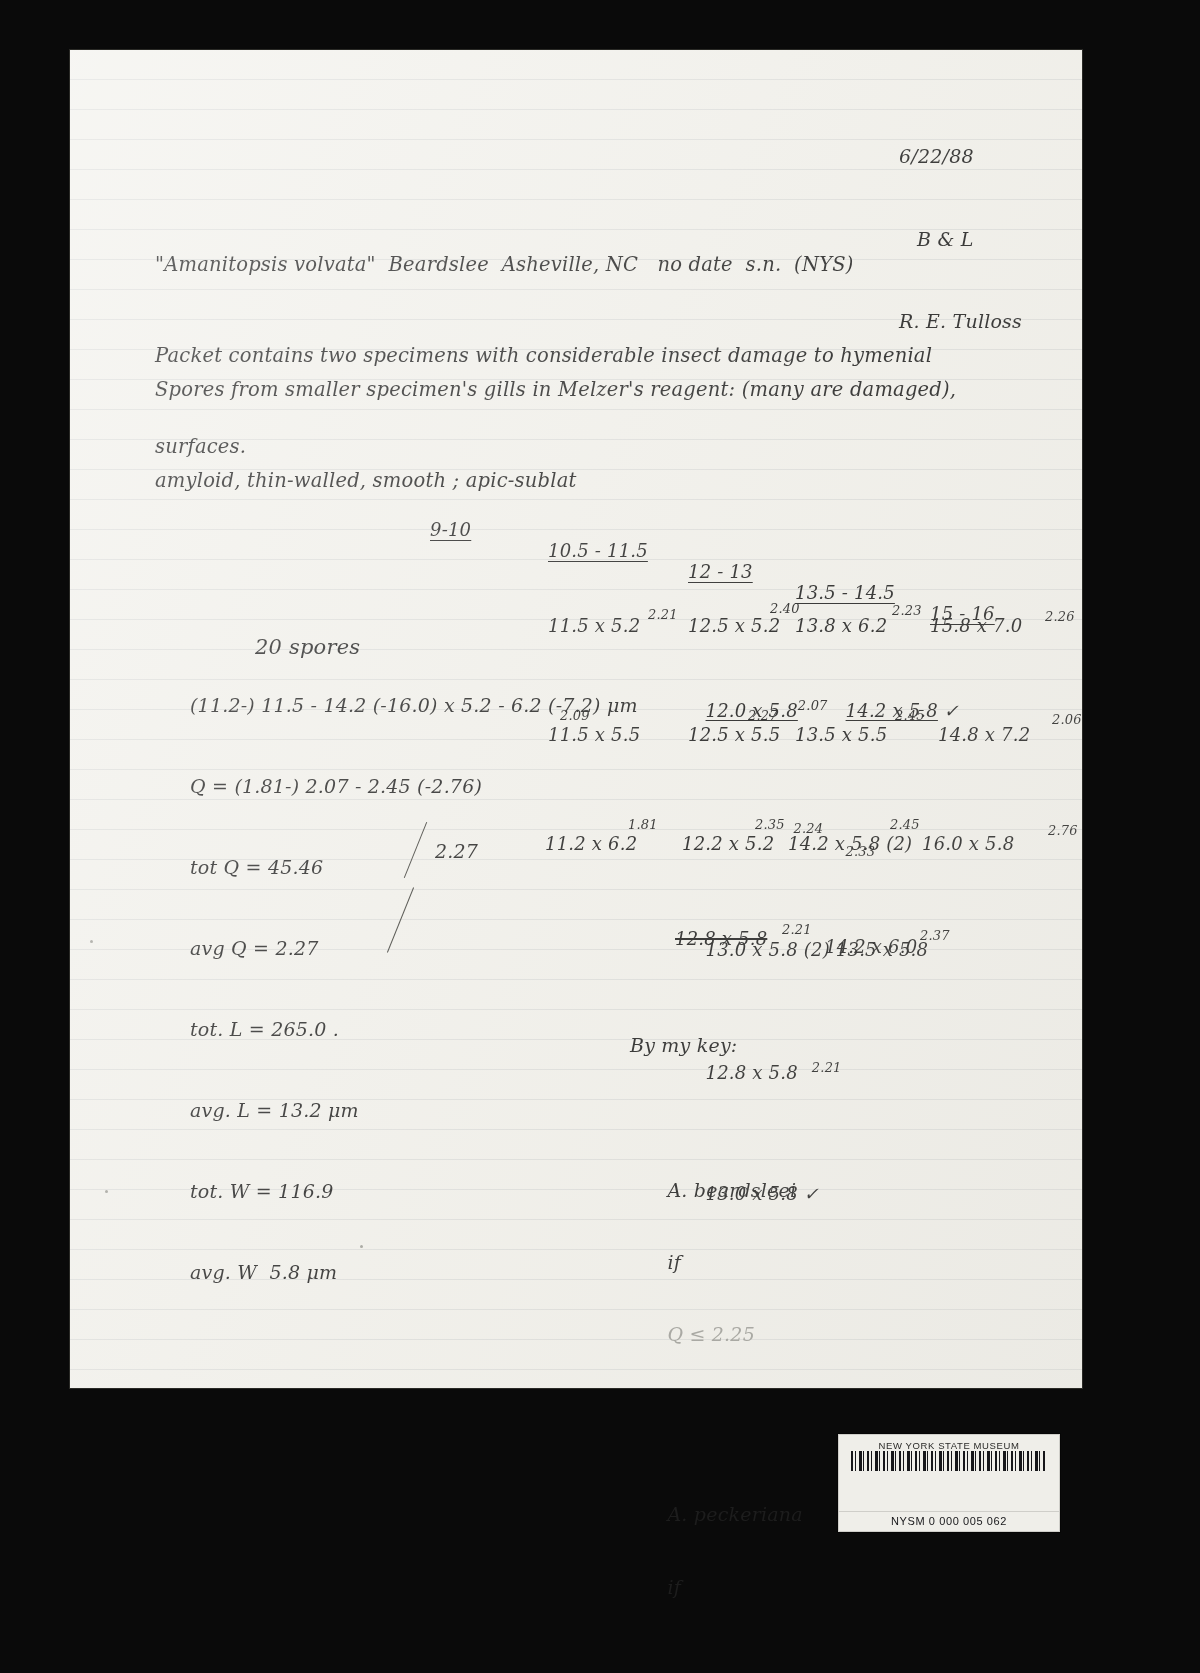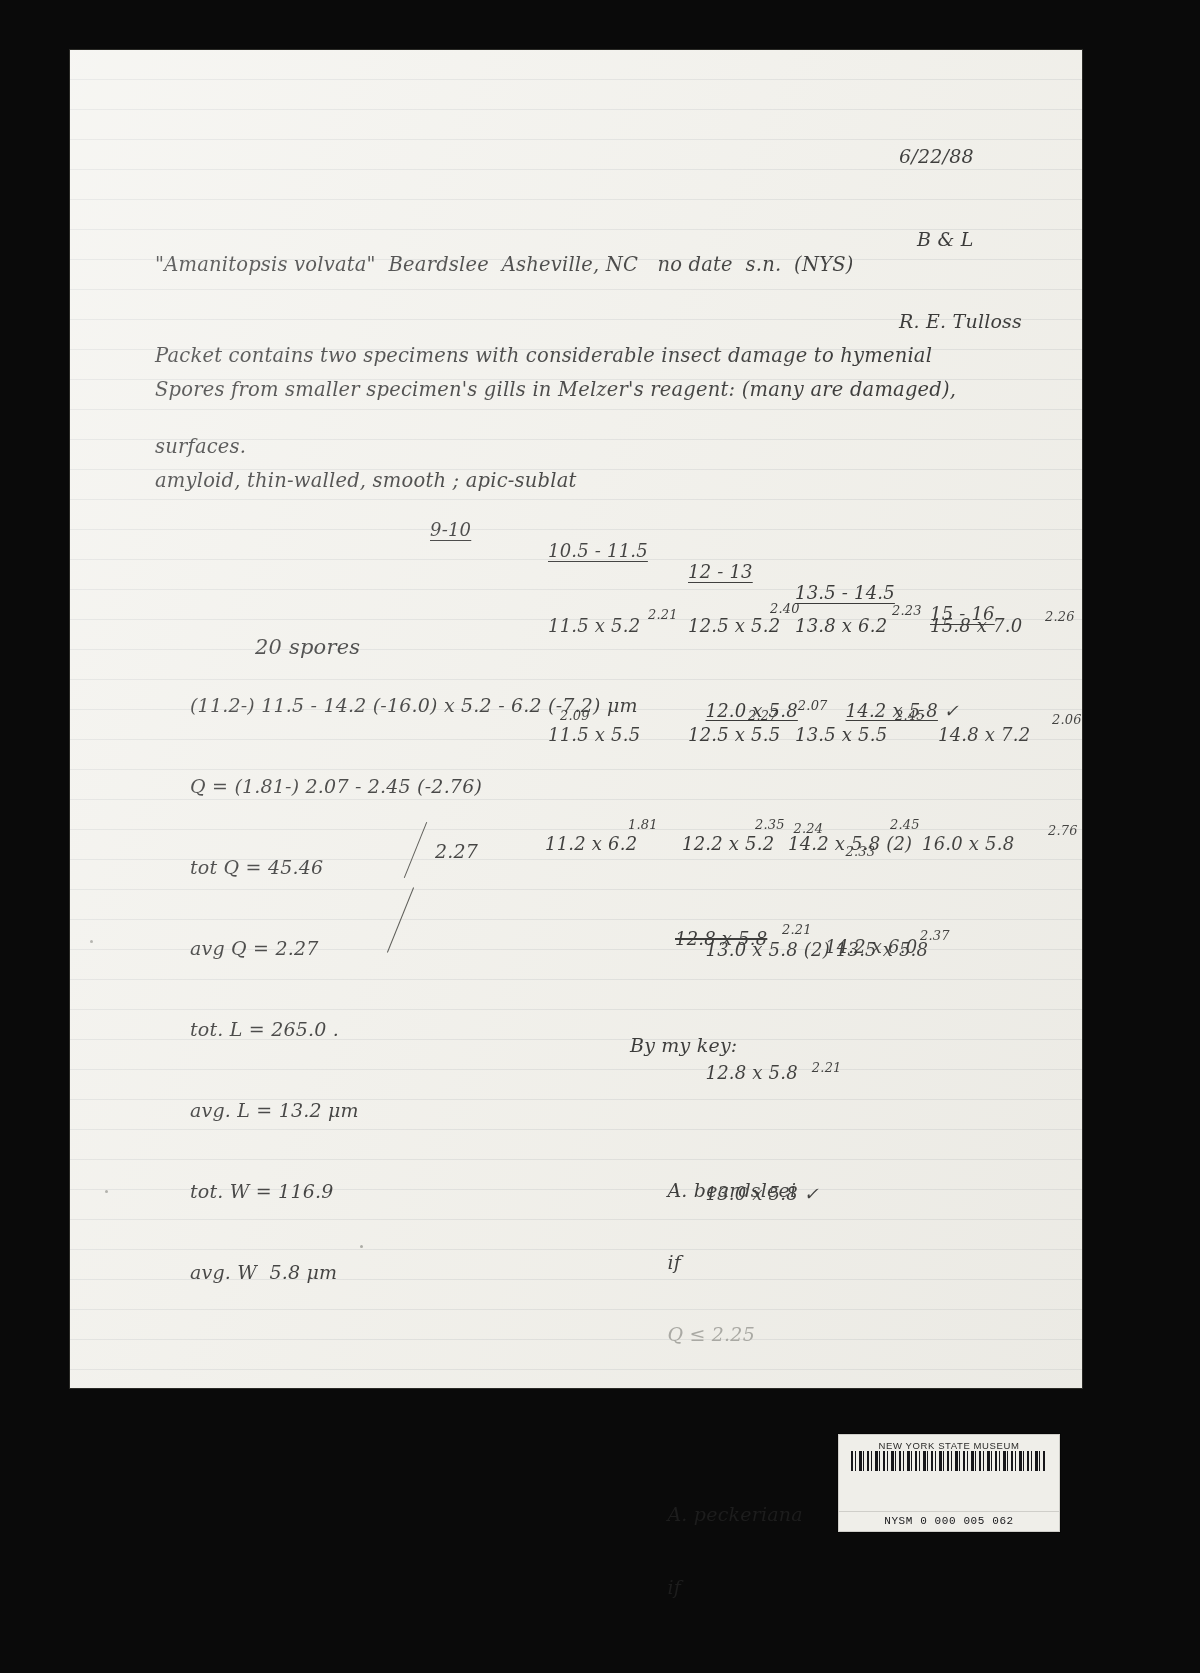--- a/index.html
+++ b/index.html
@@ -206,21 +206,21 @@
       #efeee9 5px, #efeee9 8px,
       #16161a 8px, #16161a 11px,
       #efeee9 11px, #efeee9 12px,
       #16161a 12px, #16161a 13px,
       #efeee9 13px, #efeee9 16px);
   }
   #barcode-label .lbl-bot {
     font-size: 11px;
     letter-spacing: 0.6px;
     color: #17171a;
-    font-family: Liberation Mono, monospace;
+    font-family: Liberation Sans, sans-serif;
     border-top: 1px solid #cfcec9;
     width: 100%;
     text-align: center;
     padding-top: 3px;
     margin-top: 40px;
   }
   .speck {
     position: absolute;
     width: 3px; height: 3px;
     background: #7a7a74;

